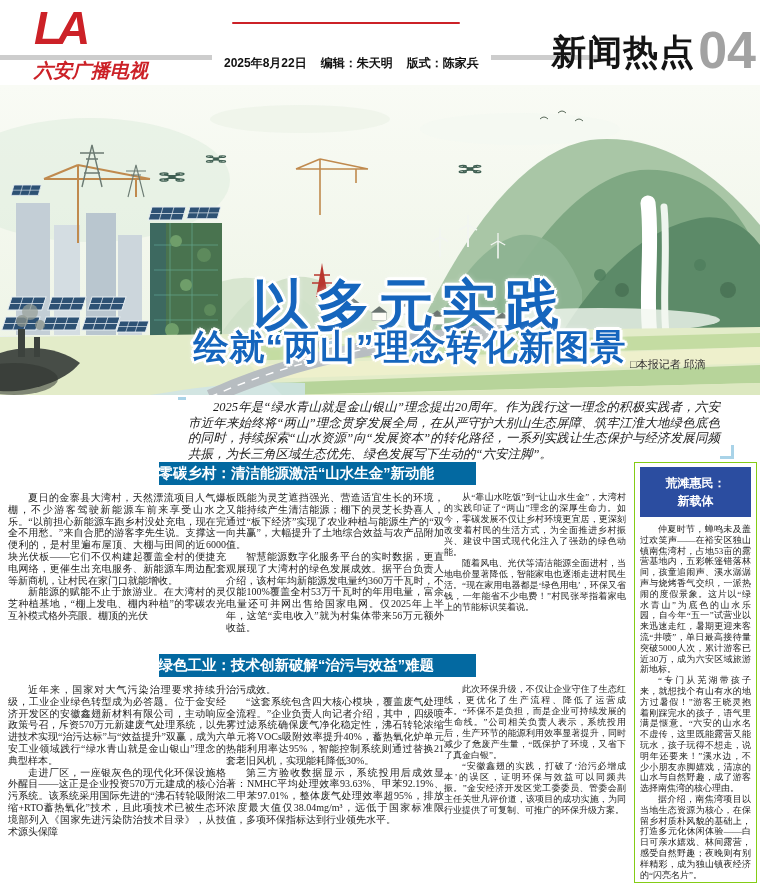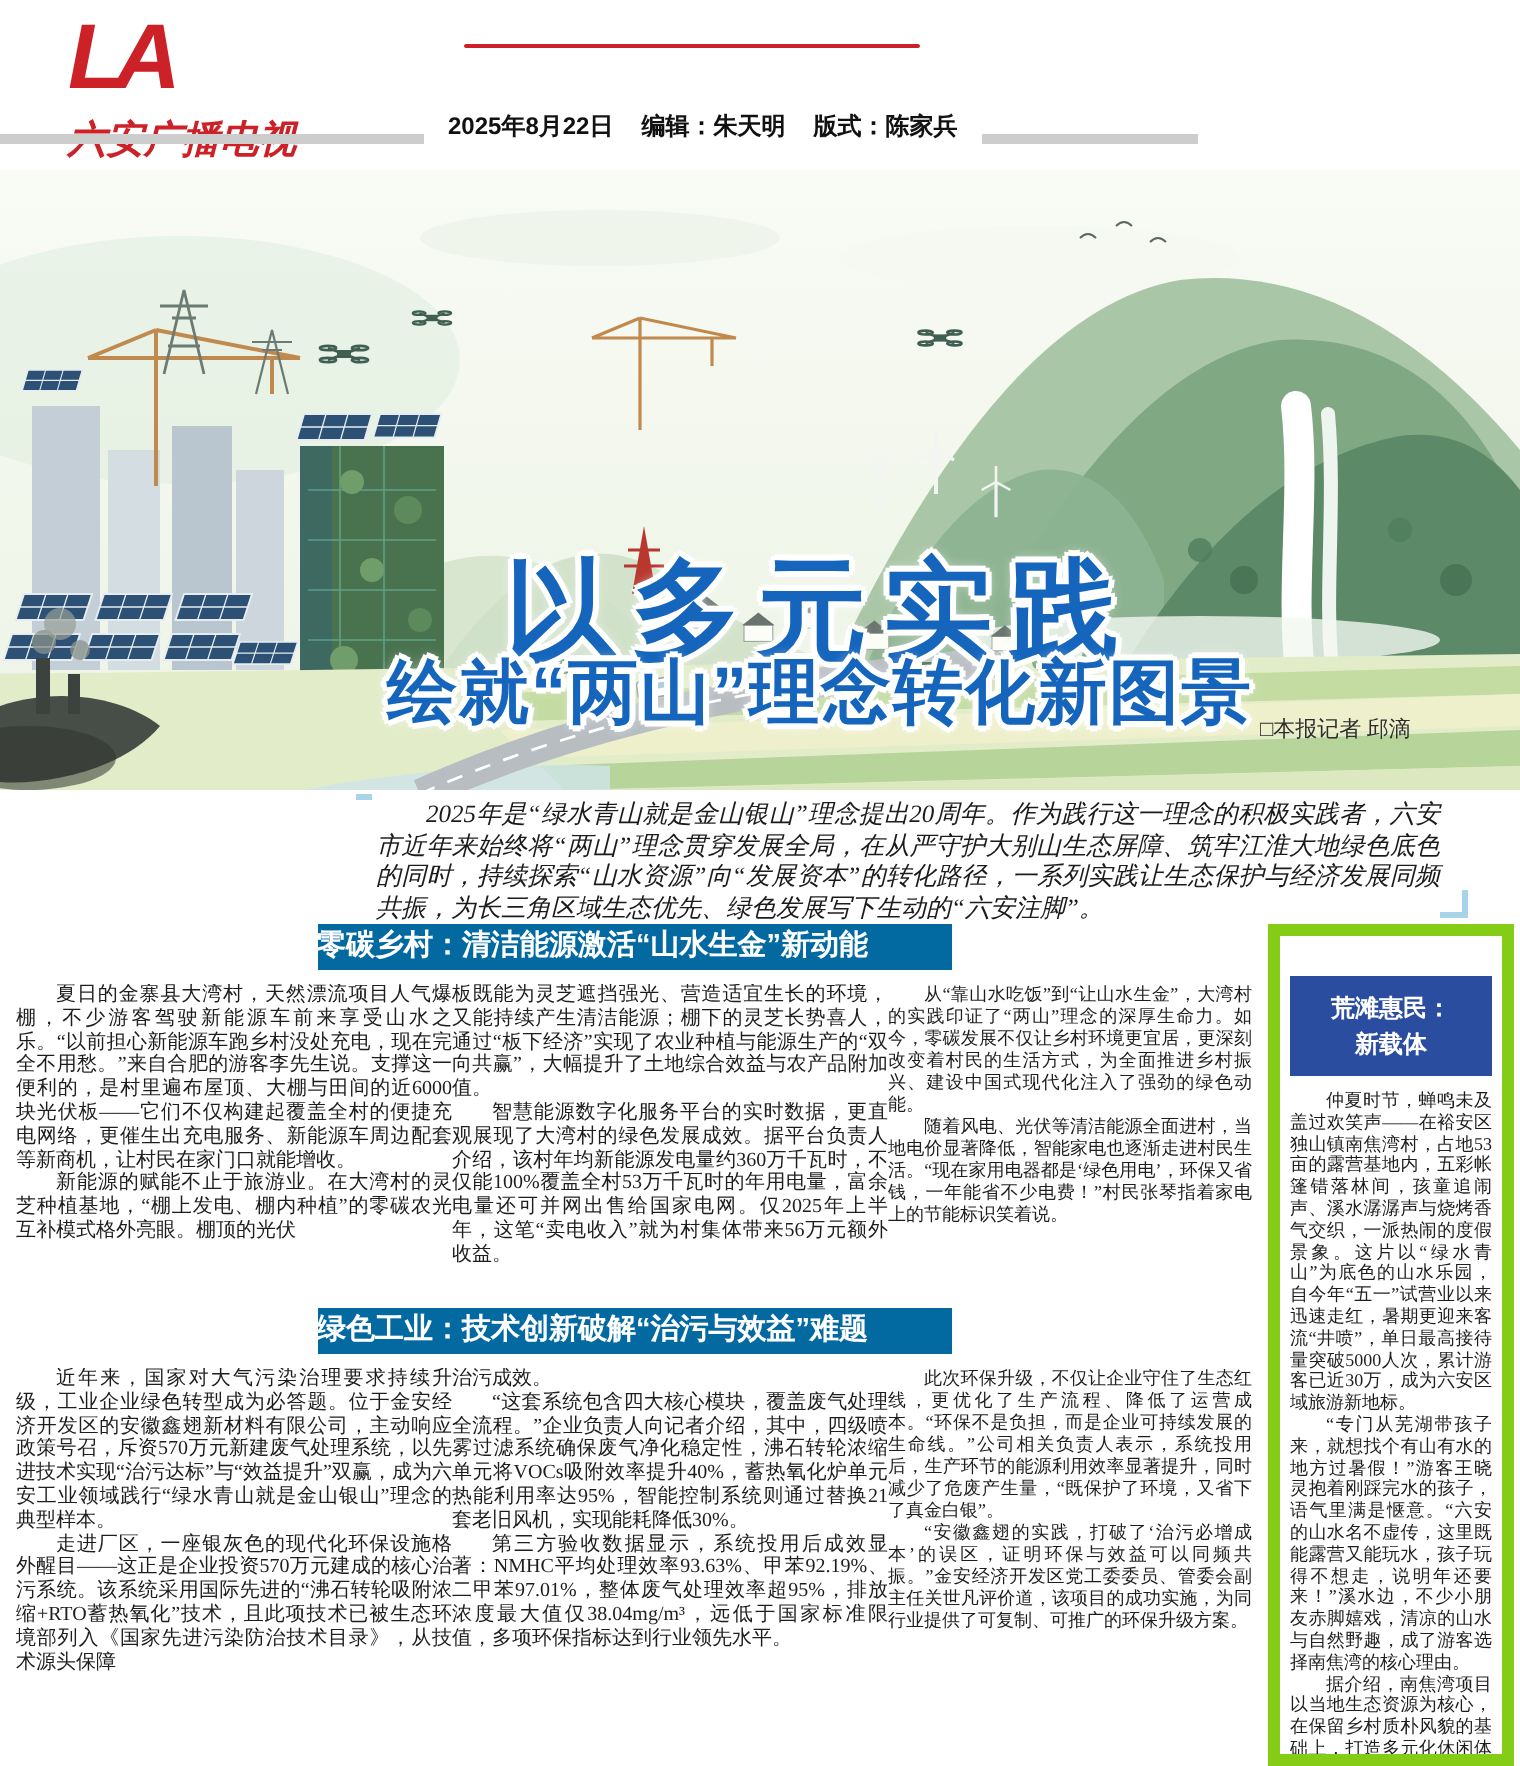--- a/index.html
+++ b/index.html
@@ -11,21 +11,21 @@
   .masthead { position:relative; height:85px; }
   .logo { position:absolute; left:34px; top:6px; display:flex; align-items:flex-start; gap:7px;flex-direction:column; }
   .monogram { font-family:"Liberation Sans","DejaVu Sans",sans-serif; font-weight:900;
     font-style:italic; font-size:46px; line-height:44px; color:#cc2127; letter-spacing:-5px; }
   .logo-col { padding-top:4px; }
   .paper-title { color:#cc2127; font-weight:bold; font-style:italic; font-size:19px; line-height:20px; }
   .paper-badge { display:inline-block; background:#cc2127; color:#fff; font-size:9px; line-height:14px;
     padding:0 12px; border-radius:8px; margin-top:5px; font-family:"Liberation Sans",sans-serif; }
   .red-swash { position:absolute; left:232px; top:22px; width:228px; height:2px;
     background:#cc2127; border-radius:2px; }
-  .rule-row { position:absolute; top:55px; left:0; display:flex; align-items:flex-end; }
+  .rule-row { position:absolute; top:55px; left:0; display:flex; align-items:flex-start; }
   .rule-bar { height:5px; background:#cdcdcd; }
   .bar-l { width:212px; } .bar-r { width:108px; }
   .dateline-wrap { display:flex; gap:14px; padding:0 12px; white-space:nowrap;
     font-weight:bold; font-size:12px; color:#111; font-family:"Liberation Sans",sans-serif; }
   .section-flag { position:absolute; right:4px; top:28px; display:flex; align-items:flex-end; }
   .flag-name { font-family:"Liberation Sans","DejaVu Sans",sans-serif; font-weight:900;
     font-size:35px; line-height:40px; color:#141414; letter-spacing:1px; }
   .flag-num { font-family:"Liberation Sans",sans-serif; font-weight:900; font-size:52px;
     line-height:44px; color:#a2a2a2; margin-left:3px; }
 
@@ -57,21 +57,21 @@
     line-height:23px; height:23px; }
   .cols { display:flex; gap:0; }
   .row1 { height:157px; overflow:hidden; margin-bottom:5px; }
   .row2 { height:198px; overflow:hidden; }
   .col p { text-indent:2em; text-align:justify; color:#1d1d1d; }
   .col p.cont { text-indent:0; }
   .c1,.c2 { width:218px; font-size:10px; line-height:11.8px; }
   .c3 { flex:1; font-size:9px; line-height:11px; }
 
   
-  .sidebar { flex:1; border:6px solid #84cc16; padding:20px 5px; overflow:hidden; background:#fff; }
+  .sidebar { flex:1; border:1px solid #84cc16; padding:4px 5px; overflow:hidden; background:#fff; }
   .sidebar-head { background:#2b4da0; color:#fff; text-align:center; font-weight:bold;
     font-family:"Liberation Sans","DejaVu Sans",sans-serif; font-size:12px; line-height:18px;
     padding:7px 2px; margin-bottom:7px; }
   .sidebar-body p { font-size:9px; line-height:10.8px; text-indent:2em; text-align:justify; color:#1d1d1d; }
 </style>
 </head>
 <body>
 
 <div class="page">
 
@@ -85,20 +85,24 @@
     </div>
     <div class="red-swash"></div>
     <div class="rule-row">
       <span class="rule-bar bar-l"></span>
       <span class="dateline-wrap">
         <span>2025年8月22日</span>
         <span>编辑：朱天明</span>
         <span>版式：陈家兵</span>
       </span>
       <span class="rule-bar bar-r"></span>
+    </div>
+    <div class="section-flag">
+      <span class="flag-name">新闻热点</span>
+      <span class="flag-num">04</span>
     </div>
   </header>
 
   <div class="hero">
     <svg viewBox="0 0 760 310" width="760" height="310">
       <defs>
         <linearGradient id="sky" x1="0" y1="0" x2="0" y2="1">
           <stop offset="0" stop-color="#f9fbf5"></stop>
             <stop offset="1" stop-color="#ecf3e4"></stop>
         </linearGradient>

